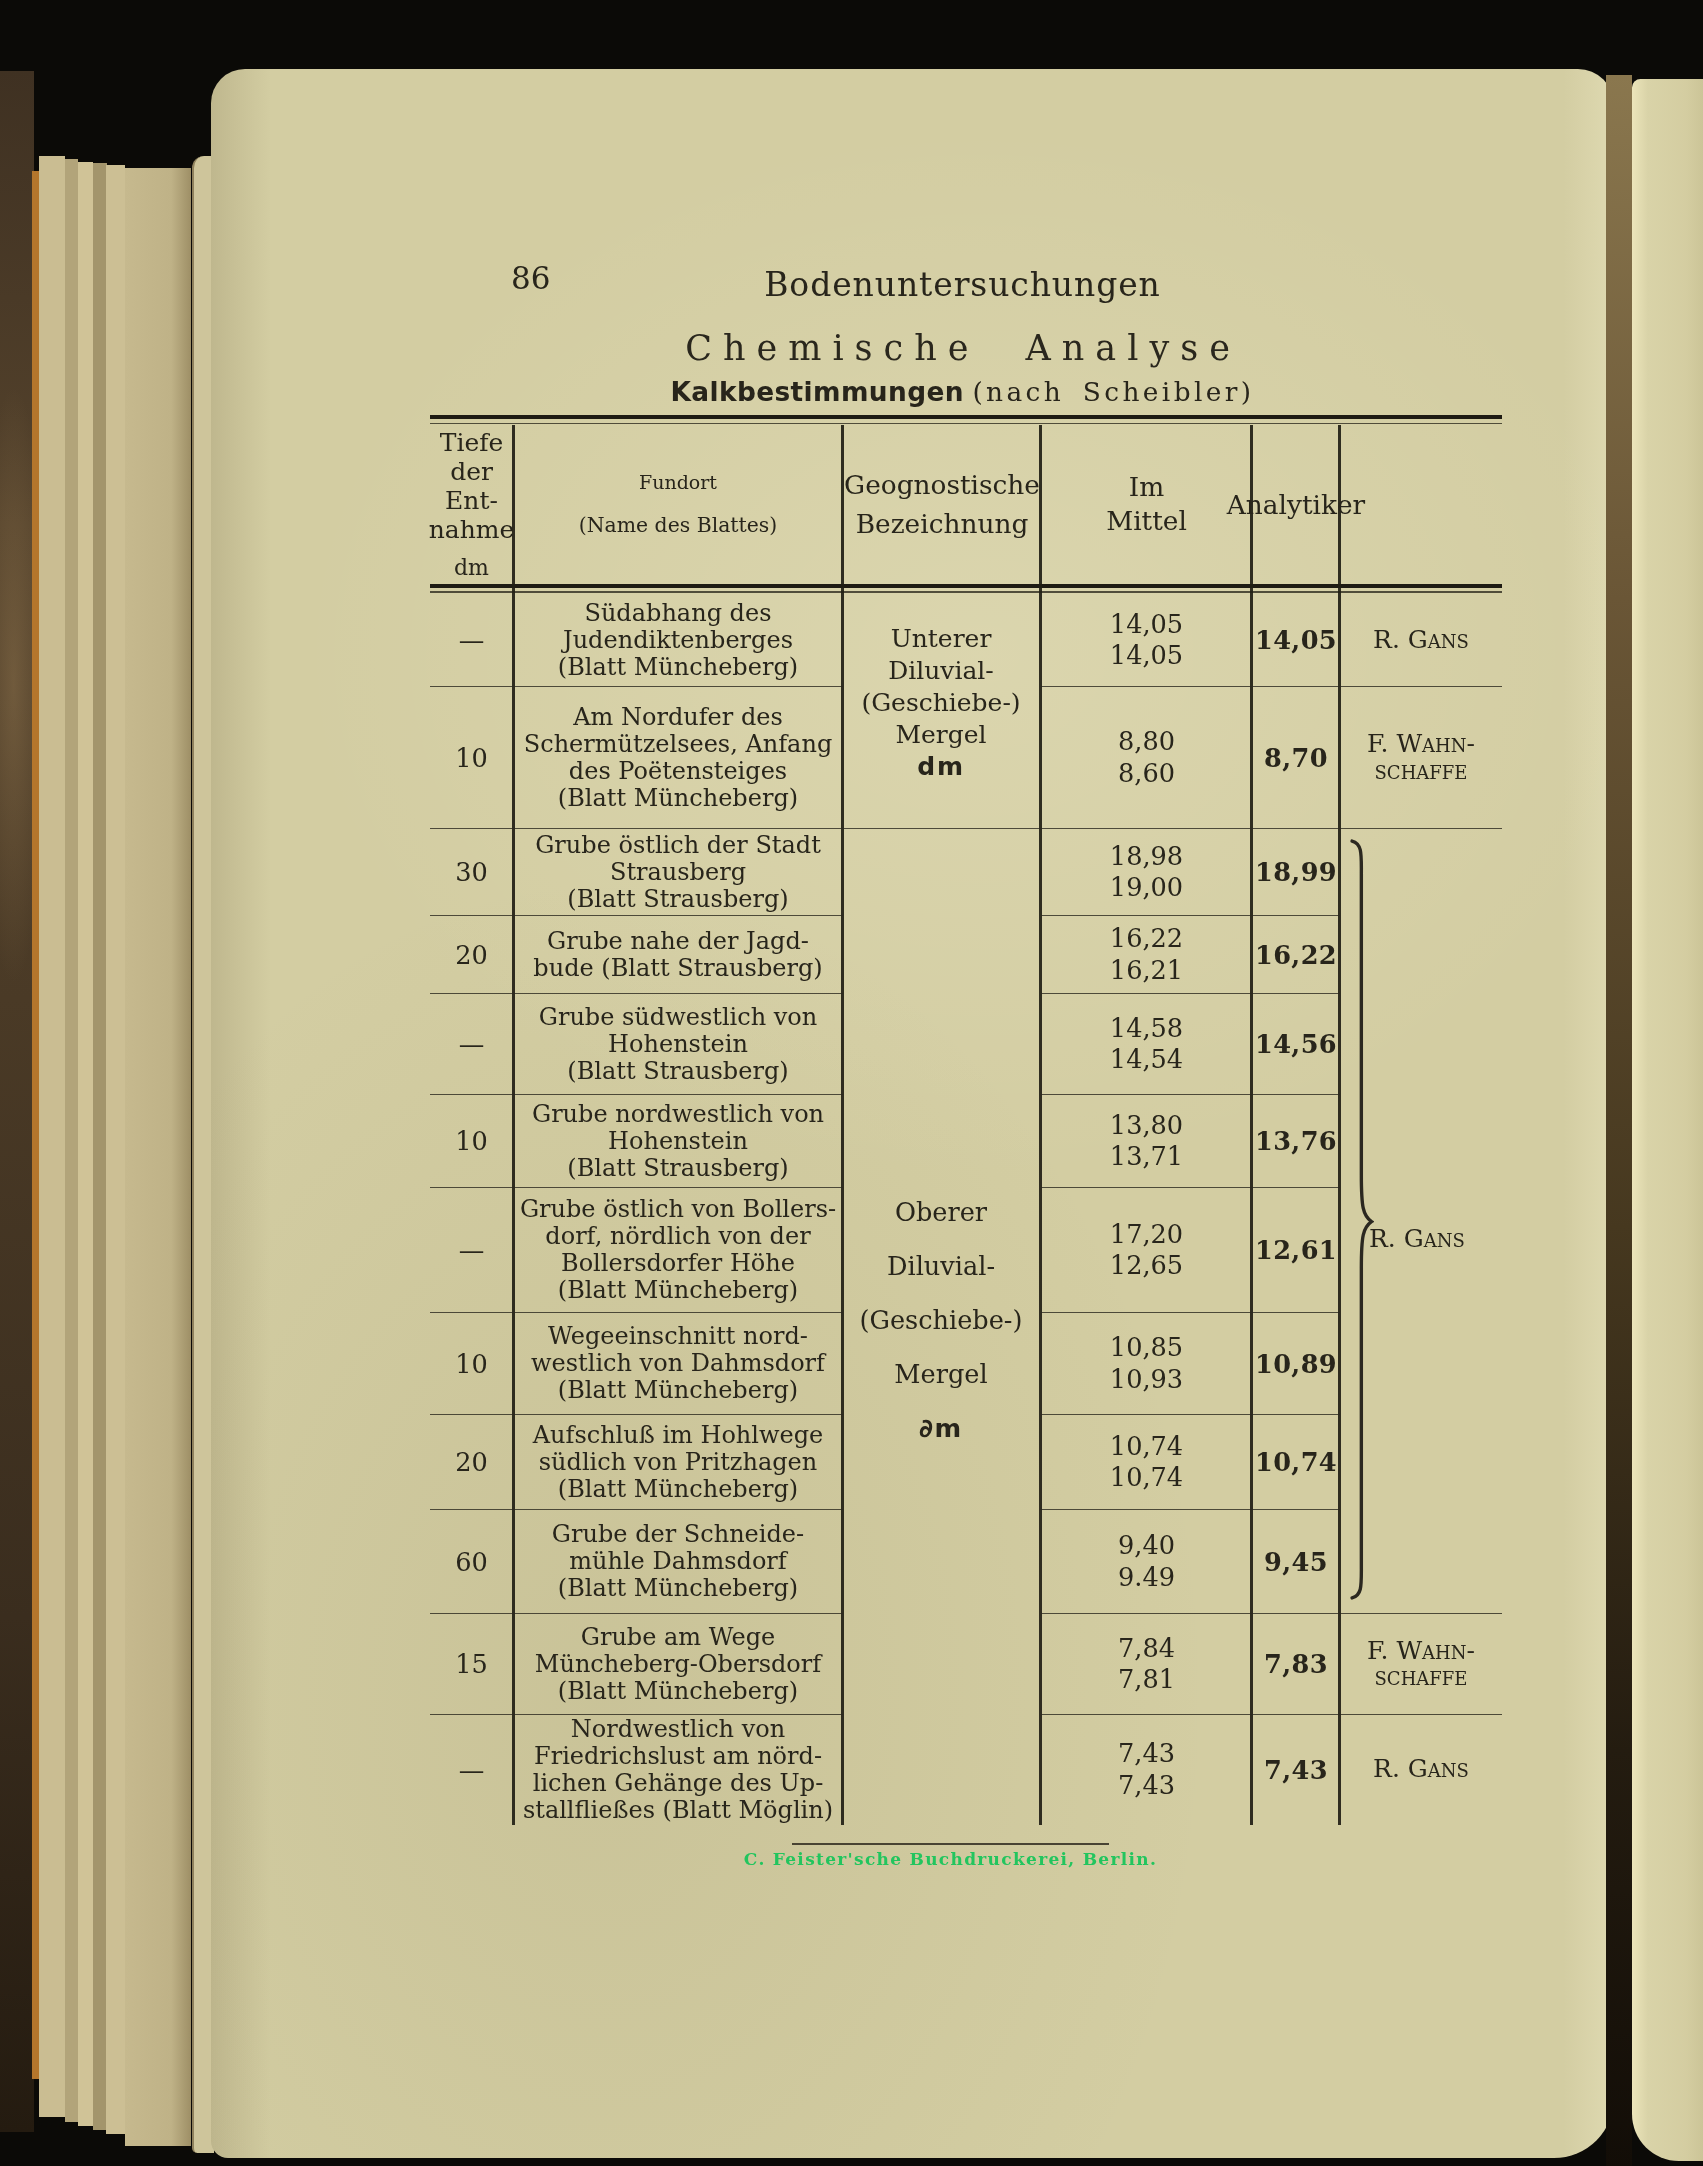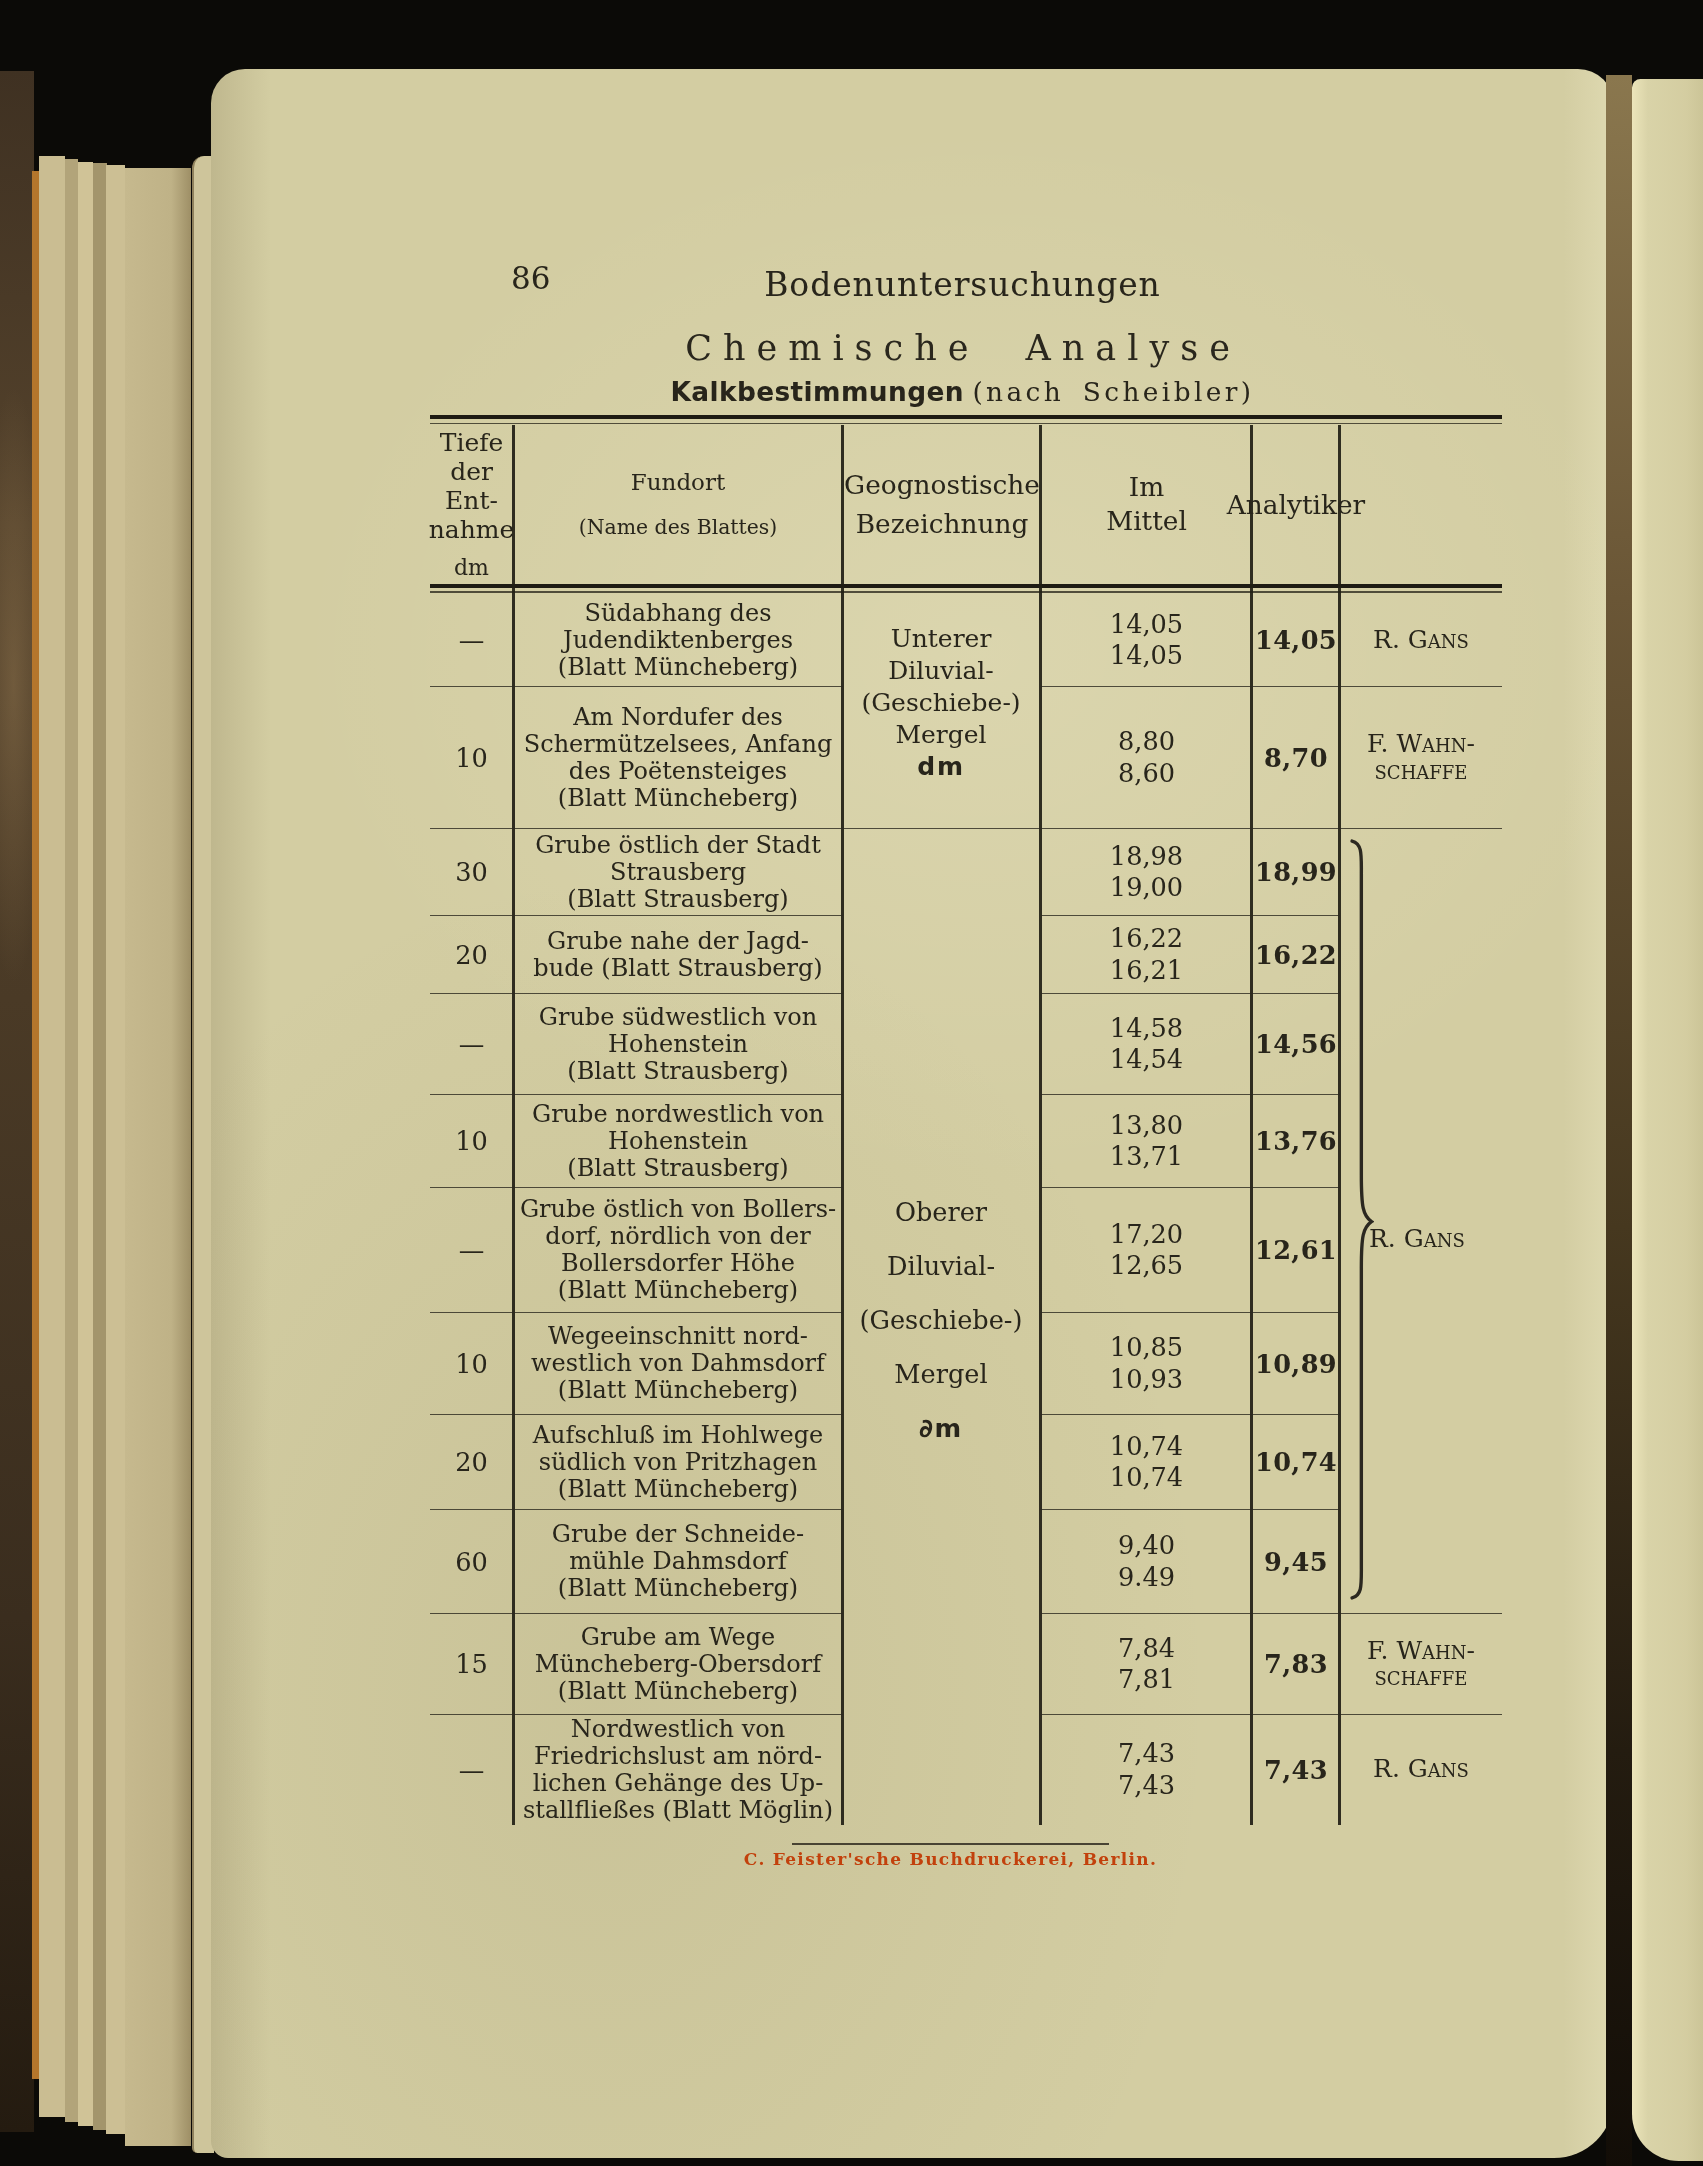--- a/index.html
+++ b/index.html
@@ -53,21 +53,21 @@
   .rm1{top:174px;height:4.3px;}
   .rm2{top:181px;height:1.7px;background:rgba(35,32,22,.75);}
   .vline{position:absolute;top:14.5px;height:1400px;width:3px;background:rgba(33,30,21,.92);}
   .v1{left:82px;}.v2{left:411px;}.v3{left:609px;}.v4{left:820px;}.v5{left:908px;}
 
   .thead{position:absolute;top:14.5px;left:0;width:100%;height:159px;display:grid;
     grid-template-columns:83px 330px 198px 211px 88px 1fr;}
   .hc{display:flex;flex-direction:column;justify-content:center;align-items:center;text-align:center;}
   .hc1 .l{line-height:29px;font-size:25px;}
   .hc1 .unit{margin-top:10.2px;font-size:22px;}
-  .hc2 .m{font-size:23px;}
+  .hc2 .m{font-size:19px;}
   .hc2 .s{margin-top:20.4px;font-size:20.4px;}
   .hc3 .l{line-height:39px;font-size:26.4px;}
   .hc4 .m{line-height:34px;font-size:26.4px;}
   .hc4 .s1{margin-top:3.4px;font-size:20.4px;}
   .hc4 .s2{margin-top:12px;font-size:21px;}
   .hc5 .l{line-height:34px;font-size:26.4px;}
   .hc6{font-size:26.4px;}
 
   .tbody{position:absolute;top:184px;left:0;width:100%;}
   .row{display:grid;grid-template-columns:83px 330px 198px 211px 88px 1fr;}
@@ -85,21 +85,21 @@
   .geo2{top:775px;}
   .geo2 .gl{display:block;line-height:54px;font-size:25.6px;}
   .gsym{font-family:"DejaVu Sans",sans-serif;font-weight:bold;font-size:23px;letter-spacing:1.7px;}
 
   .brace-svg{position:absolute;left:917px;top:424px;}
   .brace-label{position:absolute;left:939px;top:814px;width:136px;text-align:left;
     font-variant:small-caps;font-size:25px;}
 
   .footer-rule{position:absolute;left:792px;top:1815px;width:317px;height:1.7px;background:rgba(48,44,32,.85);}
   .footer-text{position:absolute;left:707px;top:1821px;width:487px;text-align:center;
-    font-size:17px;font-weight:bold;letter-spacing:1.3px;color:#c2410c;}
+    font-size:17px;font-weight:bold;letter-spacing:1.3px;color:#22c55e;}
 </style>
 </head>
 <body>
 
 <div class="scene">
 
   <div class="spine">
       <div class="spine-blotch"></div>
     </div>
   <div class="orange-sliver"></div>

